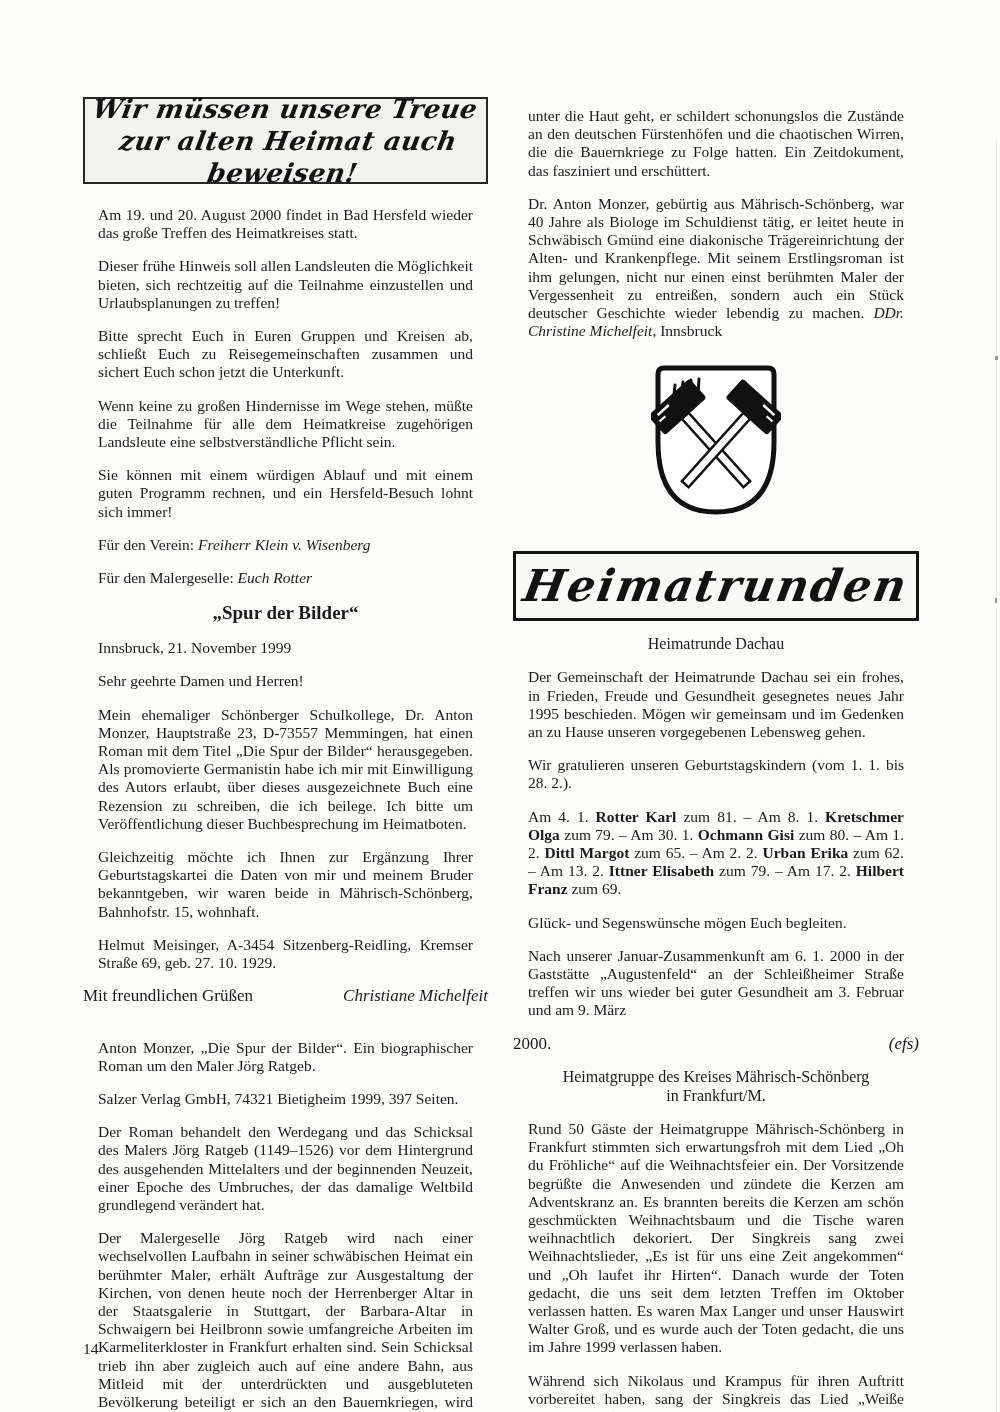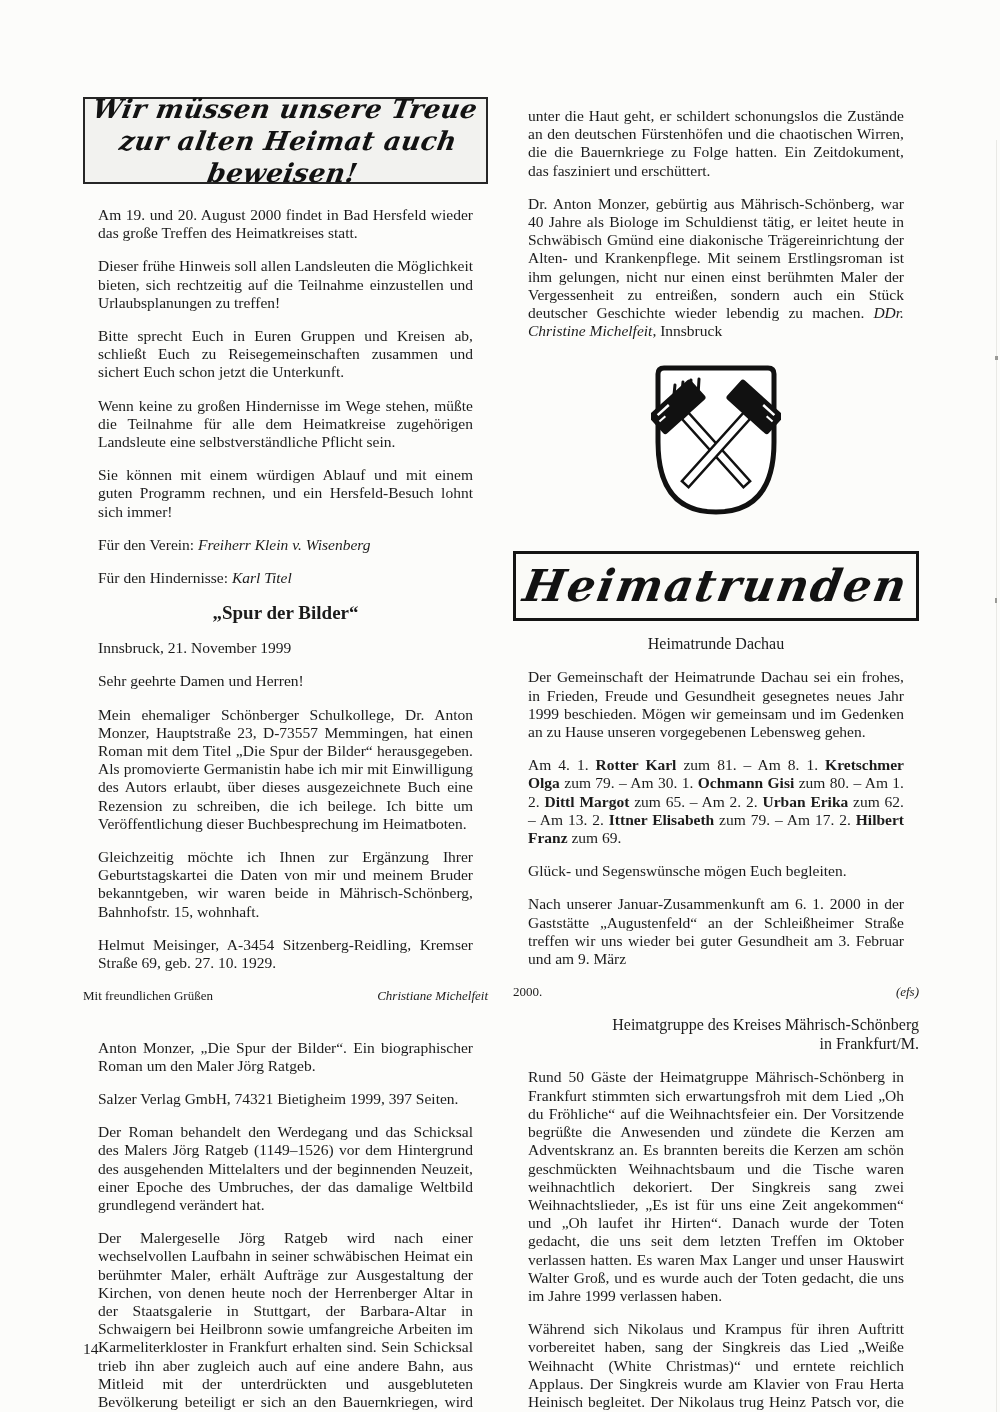--- a/index.html
+++ b/index.html
@@ -61,27 +61,27 @@
     font-weight: bold;
     text-align: center;
   }
   .sub-heading {
     margin: 5px 0 1px 0;
     font-size: 16px;
     line-height: 19px;
     font-weight: normal;
     text-align: center;
   }
-  .sub-heading .hline { display: block; text-align: right; }
+  .sub-heading .hline { display: block; }
   .mt-section { margin-top: 14px; }
 
   .sig-row {
     display: flex;
     justify-content: space-between;
-    font-size: 13px;
+    font-size: 17px;
     line-height: 18.2px;
   }
   .vgap { height: 18px; }
 
   .crest-wrap {
     display: flex; justify-content: center;
     margin: 9px 0 0 0;
     height: 172px;
     align-items: center;
   }
@@ -113,21 +113,21 @@
         <div class="script b1line">Wir müssen unsere Treue</div>
         <div class="script b1line">zur alten Heimat auch beweisen!</div>
       </div>
 
       <p>Am 19. und 20. August 2000 findet in Bad Hersfeld wieder das große Treffen des Heimatkreises statt.</p>
       <p>Dieser frühe Hinweis soll allen Landsleuten die Möglichkeit bieten, sich rechtzeitig auf die Teilnahme einzustellen und Urlaubsplanungen zu treffen!</p>
       <p>Bitte sprecht Euch in Euren Gruppen und Kreisen ab, schließt Euch zu Reisegemeinschaften zusammen und sichert Euch schon jetzt die Unterkunft.</p>
       <p>Wenn keine zu großen Hindernisse im Wege stehen, müßte die Teilnahme für alle dem Heimatkreise zugehörigen Landsleute eine selbstverständliche Pflicht sein.</p>
       <p>Sie können mit einem würdigen Ablauf und mit einem guten Programm rechnen, und ein Hersfeld-Besuch lohnt sich immer!</p>
       <p><span>Für den Verein: </span><span class="it">Freiherr Klein v. Wisenberg</span></p>
-      <p><span>Für den Hindernisse: </span><span class="it">Karl Titel</span></p>
+      <p><span>Für den Malergeselle: </span><span class="it">Euch Rotter</span></p>
 
       <h2 class="section-heading">„Spur der Bilder“</h2>
 
       <p>Innsbruck, 21. November 1999</p>
       <p>Sehr geehrte Damen und Herren!</p>
       <p>Mein ehemaliger Schönberger Schulkollege, Dr. Anton Monzer, Hauptstraße 23, D-73557 Memmingen, hat einen Roman mit dem Titel „Die Spur der Bilder“ herausgegeben. Als promovierte Germanistin habe ich mir mit Einwilligung des Autors erlaubt, über dieses ausgezeichnete Buch eine Rezension zu schreiben, die ich beilege. Ich bitte um Veröffentlichung dieser Buchbesprechung im Heimatboten.</p>
       <p>Gleichzeitig möchte ich Ihnen zur Ergänzung Ihrer Geburtstagskartei die Daten von mir und meinem Bruder bekanntgeben, wir waren beide in Mährisch-Schönberg, Bahnhofstr. 15, wohnhaft.</p>
       <p>Helmut Meisinger, A-3454 Sitzenberg-Reidling, Kremser Straße 69, geb. 27. 10. 1929.</p>
 
       <div class="sig-row">
@@ -172,21 +172,22 @@
             <line x1="80" y1="27" x2="88" y2="27" stroke="#ffffff" stroke-width="2"></line>
           </g>
         </svg>
       </div>
 
       <div class="banner banner2">
         <div class="script b2text">Heimatrunden</div>
       </div>
 
       <h3 class="sub-heading">Heimatrunde Dachau</h3>
-      <p>Der Gemeinschaft der Heimatrunde Dachau sei ein frohes, in Frieden, Freude und Gesundheit gesegnetes neues Jahr 1999 beschieden. Mögen wir gemeinsam und im Gedenken an zu Hause unseren vorgegebenen Lebensweg gehen.</p>
+      <p>Der Gemeinschaft der Heimatrunde Dachau sei ein frohes, in Frieden, Freude und Gesundheit gesegnetes neues Jahr 1995 beschieden. Mögen wir gemeinsam und im Gedenken an zu Hause unseren vorgegebenen Lebensweg gehen.</p>
+      <p>Wir gratulieren unseren Geburtstagskindern (vom 1. 1. bis 28. 2.).</p>
       <p><span>Am 4. 1. </span><span class="bold">Rotter Karl</span><span> zum 81. – Am 8. 1. </span><span class="bold">Kretschmer Olga</span><span> zum 79. – Am 30. 1. </span><span class="bold">Ochmann Gisi</span><span> zum 80. – Am 1. 2. </span><span class="bold">Dittl Margot</span><span> zum 65. – Am 2. 2. </span><span class="bold">Urban Erika</span><span> zum 62. – Am 13. 2. </span><span class="bold">Ittner Elisabeth</span><span> zum 79. – Am 17. 2. </span><span class="bold">Hilbert Franz</span><span> zum 69.</span></p>
       <p>Glück- und Segenswünsche mögen Euch begleiten.</p>
       <p>Nach unserer Januar-Zusammenkunft am 6. 1. 2000 in der Gaststätte „Augustenfeld“ an der Schleißheimer Straße treffen wir uns wieder bei guter Gesundheit am 3. Februar und am 9. März</p>
       <div class="sig-row">
         <span>2000.</span>
         <span class="it">(efs)</span>
       </div>
 
       <h3 class="sub-heading mt-section">
         <span class="hline">Heimatgruppe des Kreises Mährisch-Schönberg</span>

